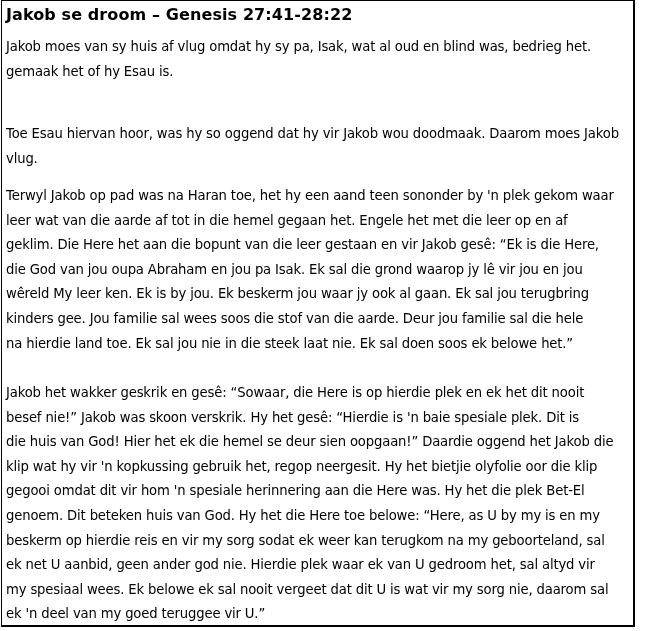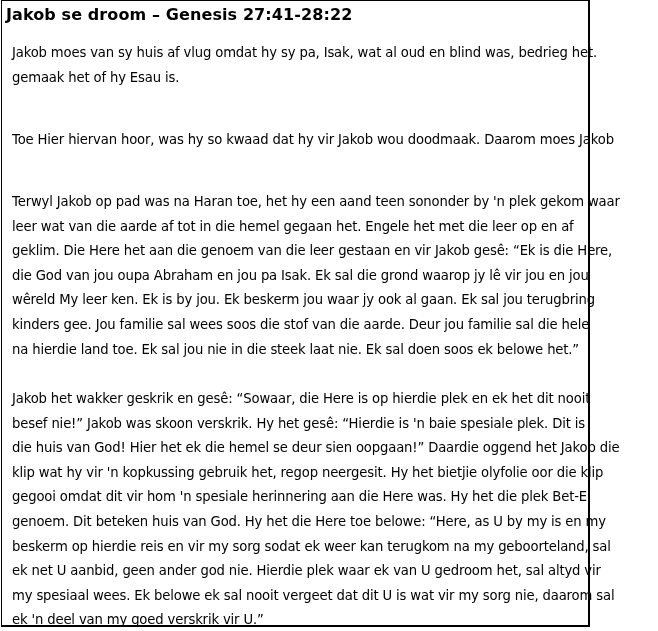--- a/index.html
+++ b/index.html
@@ -10,21 +10,21 @@
     body {
       width: 658px;
       height: 631px;
       overflow: hidden;
       position: relative;
     }
     .page {
       position: absolute;
       left: 1px;
       top: 0px;
-      width: 589px;
+      width: 634px;
       height: 627px;
       border: 1px solid #000000;
       border-right-width: 2px;
       border-bottom-width: 2px;
       box-sizing: border-box;
       background: #ffffff;
       font-family: "DejaVu Sans", sans-serif;
       color: #000000;
     }
     .title {
@@ -33,21 +33,21 @@
       top: 4px;
       font-size: 16px;
       font-weight: bold;
       letter-spacing: 0.1px;
       white-space: nowrap;
     }
     .para {
       position: absolute;
       left: 4px;
       width: 646px;
-      margin: 6px;
+      margin: 0;
       font-size: 13.2px;
       line-height: 24.6px;
       letter-spacing: -0.15px;
     }
     .line {
       display: block;
       white-space: nowrap;
     }
   </style>
 </head>
@@ -55,38 +55,39 @@
 
 <div class="page">
   <div class="title">Jakob se droom – Genesis 27:41-28:22</div>
 
   <p class="para" style="top:34px;">
     <span class="line">Jakob moes van sy huis af vlug omdat hy sy pa, Isak, wat al oud en blind was, bedrieg het.</span>
     <span class="line">gemaak het of hy Esau is.</span>
   </p>
 
   <p class="para" style="top:121px;">
-    <span class="line">Toe Hier hiervan hoor, was hy so kwaad dat hy vir Jakob wou doodmaak.  Daarom moes Jakob</span>
+    <span class="line">Toe Esau hiervan hoor, was hy so oggend dat hy vir Jakob wou doodmaak.  Daarom moes Jakob</span>
+    <span class="line">vlug.</span>
   </p>
 
   <p class="para" style="top:183px;">
     <span class="line">Terwyl Jakob op pad was na Haran toe, het hy een aand teen sononder by 'n plek gekom waar</span>
     <span class="line">leer wat van die aarde af tot in die hemel gegaan het.  Engele het met die leer op en af</span>
-    <span class="line">geklim.  Die Here het aan die genoem van die leer gestaan en vir Jakob gesê: “Ek is die Here,</span>
+    <span class="line">geklim.  Die Here het aan die bopunt van die leer gestaan en vir Jakob gesê: “Ek is die Here,</span>
     <span class="line">die God van jou oupa Abraham en jou pa Isak.  Ek sal die grond waarop jy lê vir jou en jou</span>
     <span class="line">wêreld My leer ken.  Ek is by jou.  Ek beskerm jou waar jy ook al gaan.  Ek sal jou terugbring</span>
     <span class="line">kinders gee.  Jou familie sal wees soos die stof van die aarde.  Deur jou familie sal die hele</span>
     <span class="line">na hierdie land toe.  Ek sal jou nie in die steek laat nie.  Ek sal doen soos ek belowe het.”</span>
   </p>
 
   <p class="para" style="top:380px;">
     <span class="line">Jakob het wakker geskrik en gesê: “Sowaar, die Here is op hierdie plek en ek het dit nooit</span>
     <span class="line">besef nie!”  Jakob was skoon verskrik.  Hy het gesê: “Hierdie is 'n baie spesiale plek.  Dit is</span>
     <span class="line">die huis van God!  Hier het ek die hemel se deur sien oopgaan!”  Daardie oggend het Jakob die</span>
     <span class="line">klip wat hy vir 'n kopkussing gebruik het, regop neergesit.  Hy het bietjie olyfolie oor die klip</span>
     <span class="line">gegooi omdat dit vir hom 'n spesiale herinnering aan die Here was.  Hy het die plek Bet-El</span>
     <span class="line">genoem.  Dit beteken huis van God.  Hy het die Here toe belowe: “Here, as U by my is en my</span>
     <span class="line">beskerm op hierdie reis en vir my sorg sodat ek weer kan terugkom na my geboorteland, sal</span>
     <span class="line">ek net U aanbid, geen ander god nie.  Hierdie plek waar ek van U gedroom het, sal altyd vir</span>
     <span class="line">my spesiaal wees.  Ek belowe ek sal nooit vergeet dat dit U is wat vir my sorg nie, daarom sal</span>
-    <span class="line">ek 'n deel van my goed verskrik vir U.”</span>
+    <span class="line">ek 'n deel van my goed teruggee vir U.”</span>
   </p>
 </div>
 
 </body></html>

